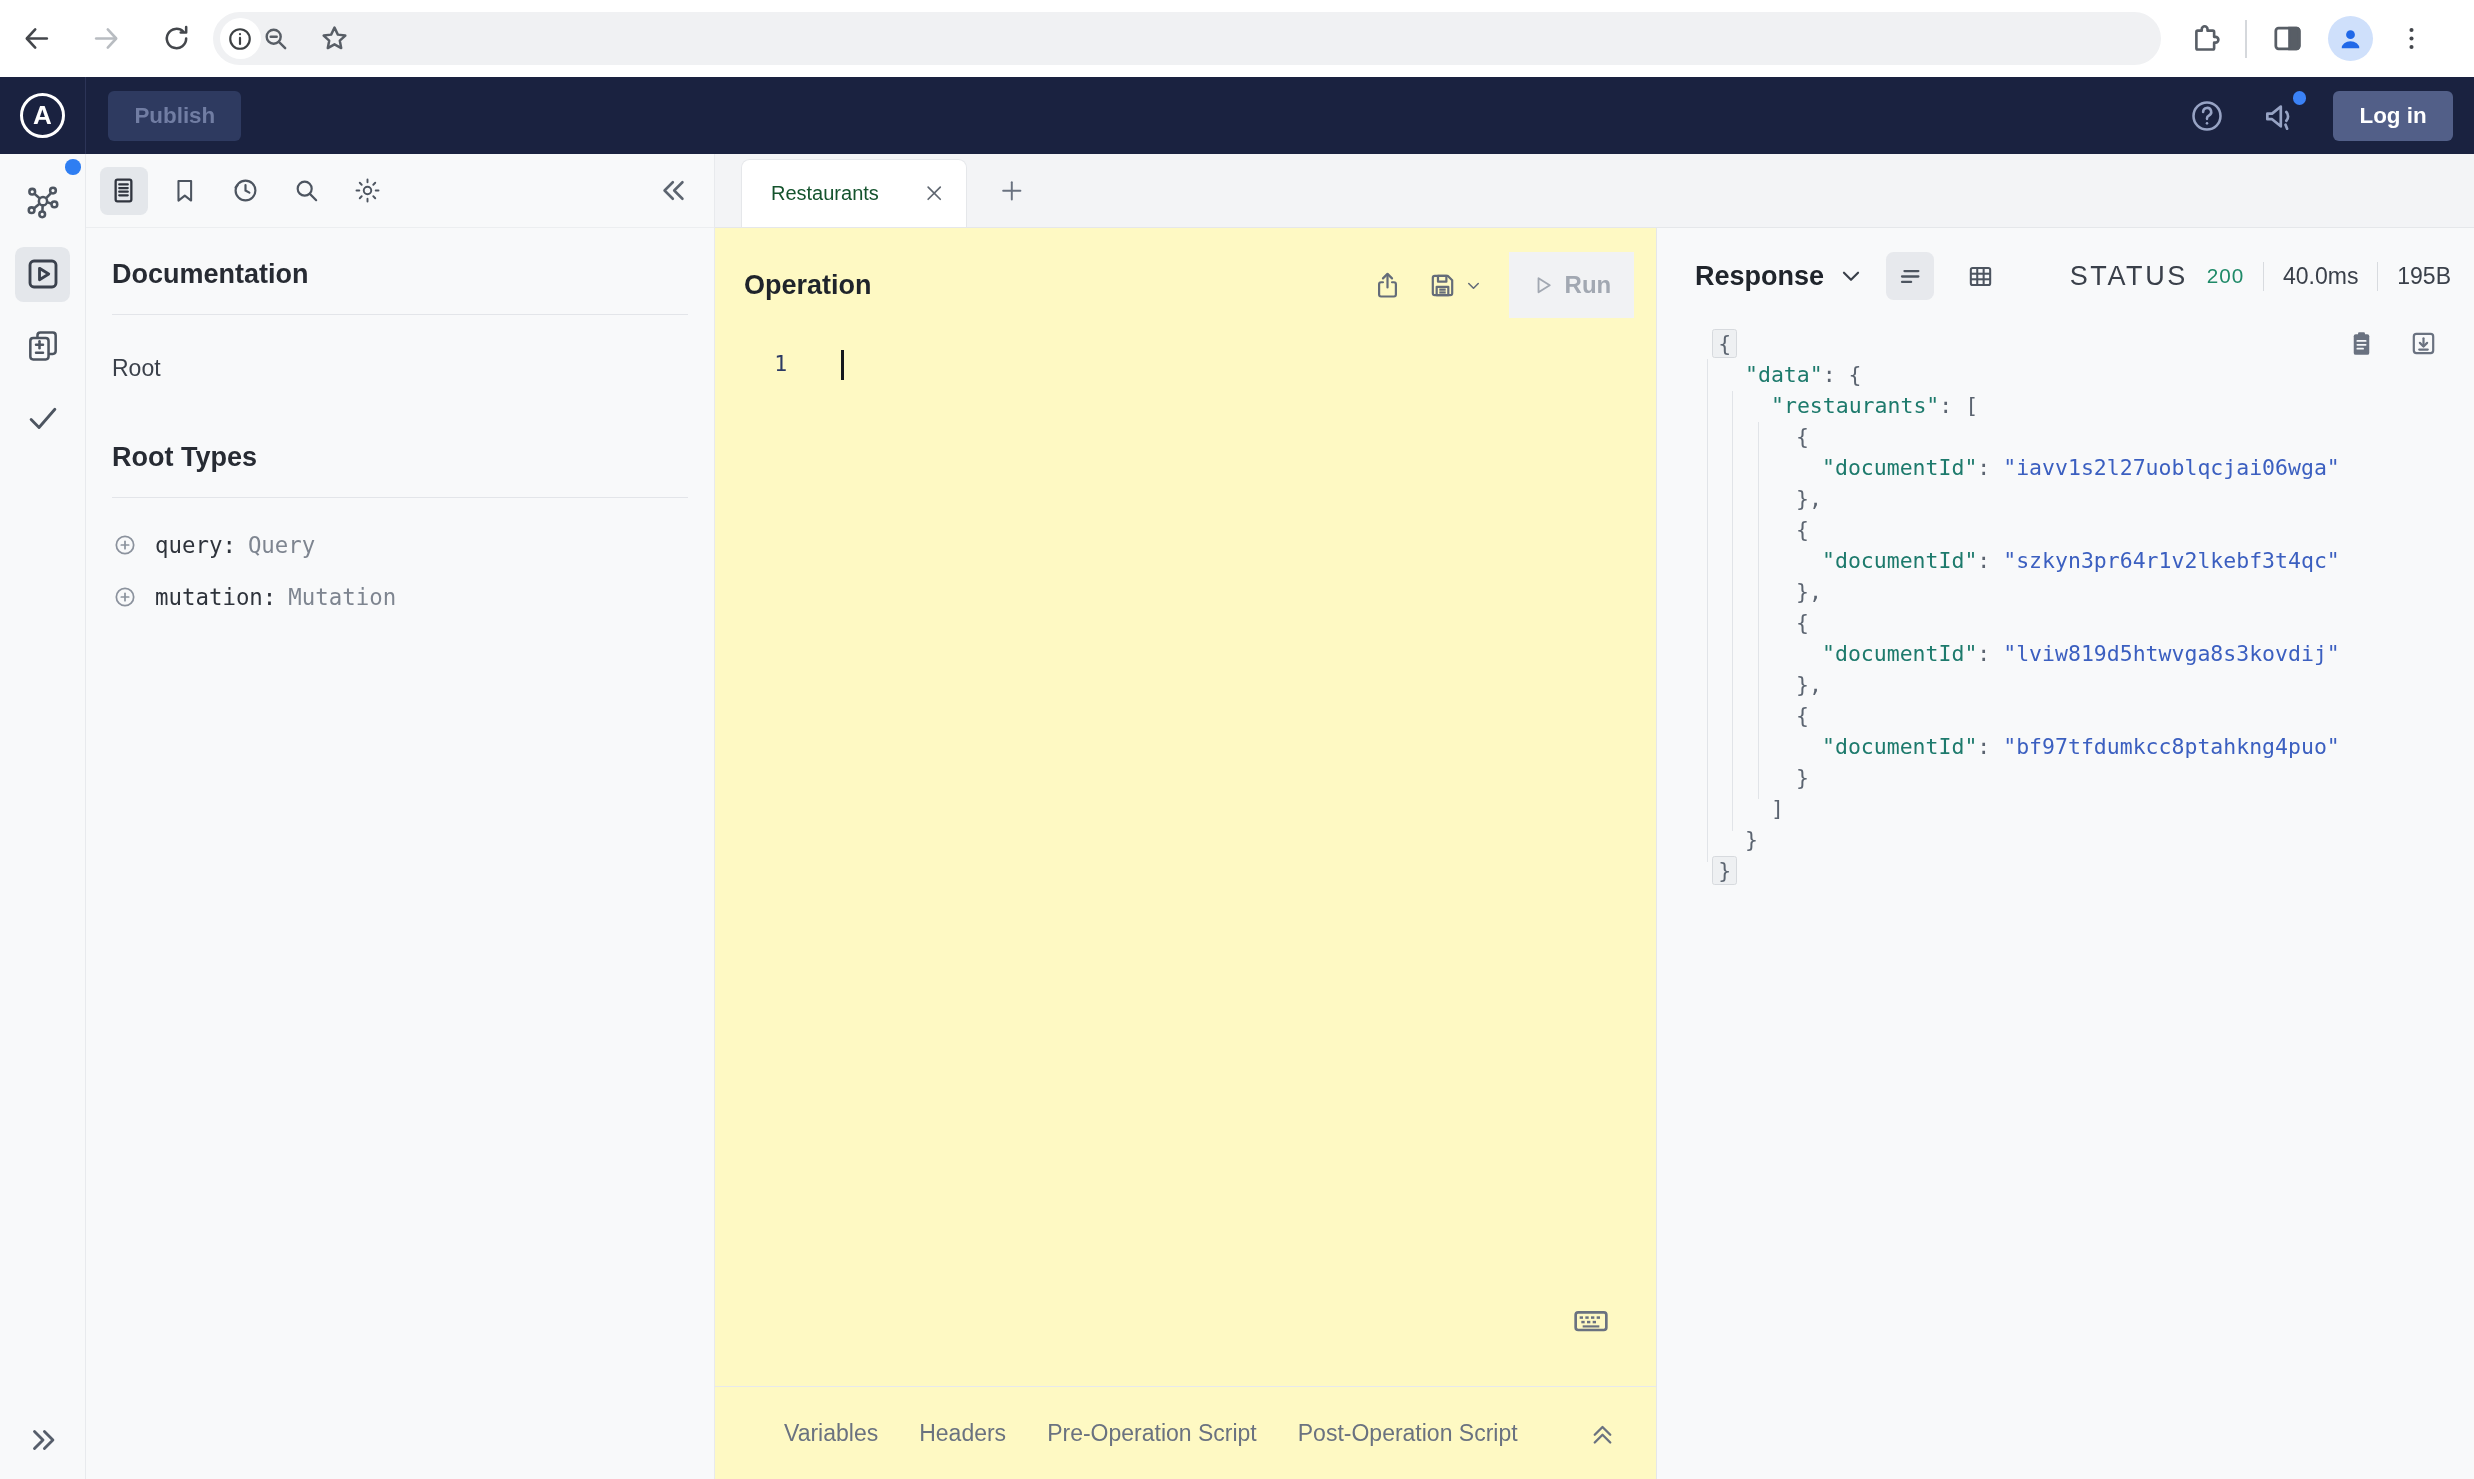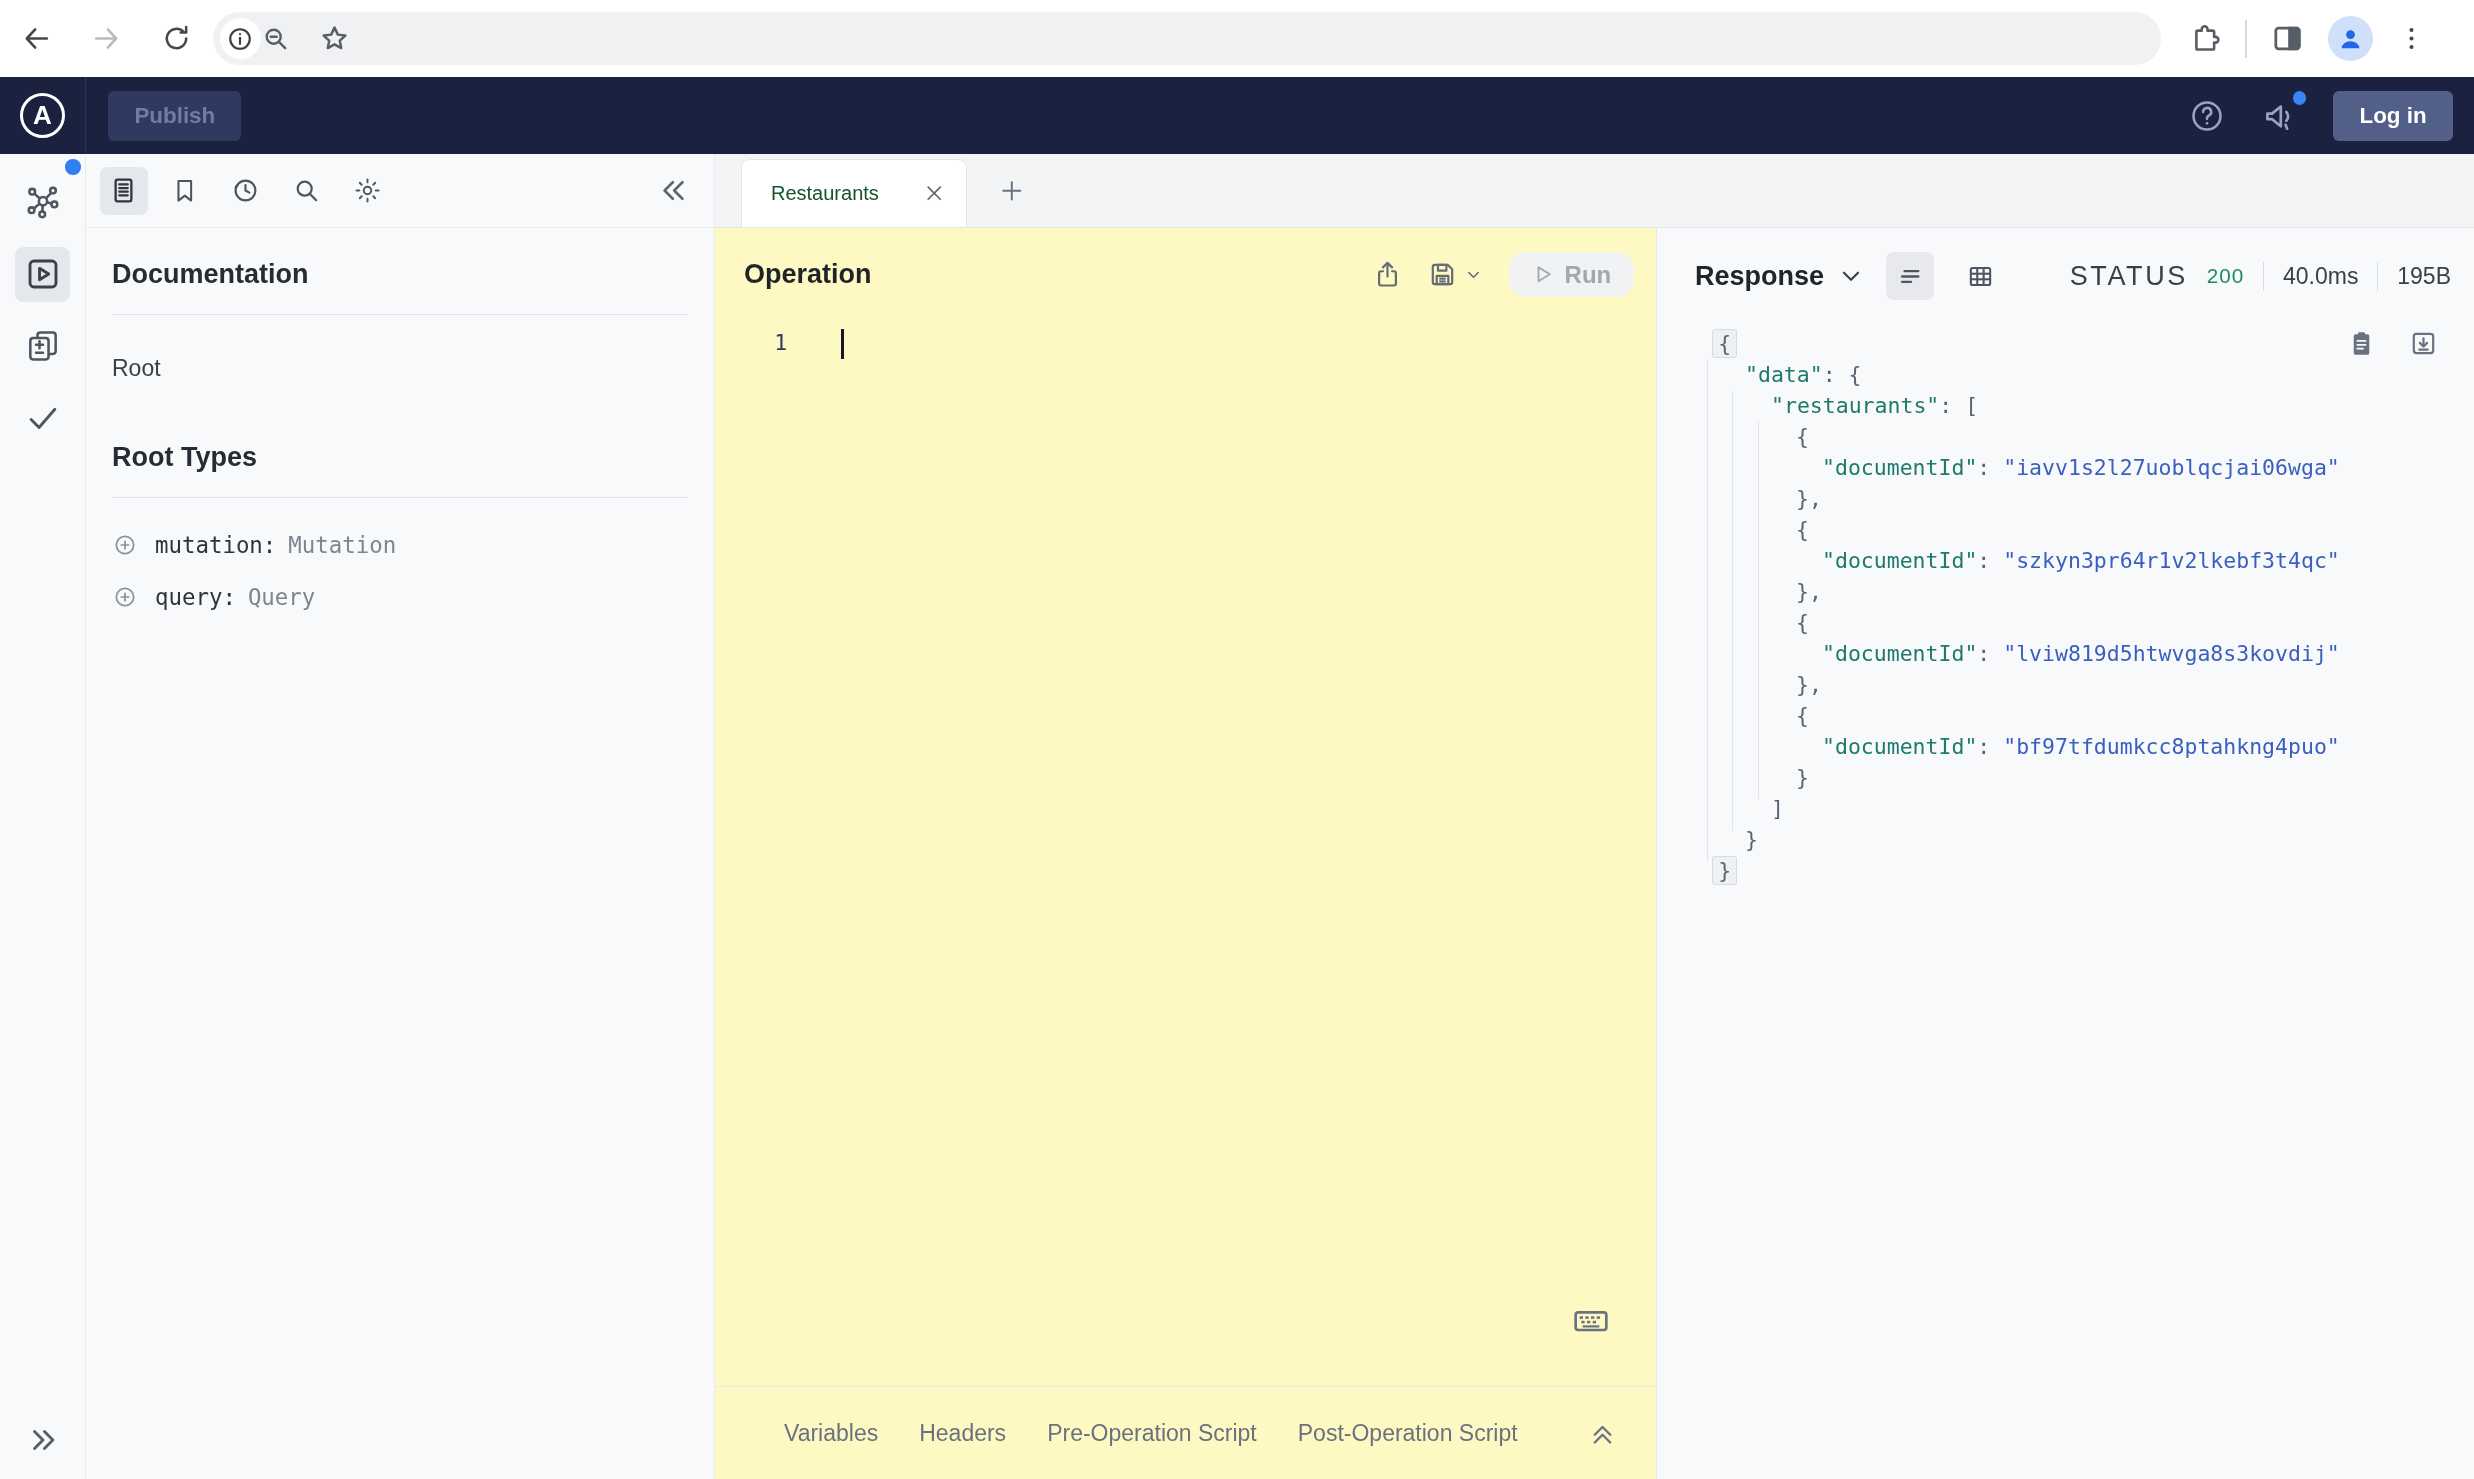--- a/index.html
+++ b/index.html
@@ -65,21 +65,21 @@
   .tab-close { color:#5f6670; margin-left:26px; display:flex; }
   .tab-plus { align-self:center; margin-left:31px; color:#6a7280; display:flex; }
 
   .content-row { flex:1; display:flex; min-height:0; }
   .op-panel { width:942px; flex:none; background:#fef9c3; border-right:0.9px solid #e5e7ea; display:flex; flex-direction:column; }
   .op-header { display:flex; align-items:center; padding:24px 22.4px 15.5px 29px; }
   .op-title { font-size:27px; font-weight:700; color:#1f242b; flex:1; }
   .op-actions { display:flex; align-items:center; color:#646c79; }
   .op-icon-btn { display:flex; align-items:center; margin-left:24px; }
   .save-chevron { margin-left:6.9px; display:flex; color:#646c79; }
-  .run-btn { margin-left:26px; height:45px; padding:0 22.4px; background:#f1f2f4; border-radius:17px; display:flex; align-items:center; gap:10.3px; font-size:24px; font-weight:600; color:#a2a8b2; }
+  .run-btn { margin-left:26px; height:66px; padding:0 22.4px; background:#f1f2f4; border-radius:0; display:flex; align-items:center; gap:10.3px; font-size:24px; font-weight:600; color:#a2a8b2; }
   .editor { flex:1; display:flex; position:relative; padding-top:13.8px; min-height:0; }
   .gutter { width:86px; padding-right:13.8px; text-align:right; font-family:"DejaVu Sans Mono", monospace; font-size:21.5px; line-height:34px; color:#2c3a64; flex:none; }
   .code-area { padding-left:40px; padding-top:2.6px; }
   .cursor { width:3.4px; height:30px; background:#15181d; animation:blink 1.1s steps(1) infinite; }
   @keyframes blink { 50% { opacity:0; } }
   .kbd-hint { position:absolute; right:45px; bottom:45px; color:#6a7280; display:flex; }
   .bottom-bar { height:93px; flex:none; border-top:0.9px solid #e7e9ec; display:flex; align-items:center; padding:0 38px 0 69px; gap:41px; }
   .btab { font-size:23px; color:#6a7280; white-space:nowrap; }
   .chev-up { margin-left:auto; color:#6a7280; display:flex; }
 
@@ -298,33 +298,33 @@
         <div class="doc-hr"></div>
         <div class="doc-fields">
             <div class="field-row">
               <span class="plus-circle">
                 <svg width="26" height="26" viewBox="0 0 24 24" fill="none" stroke="currentColor" stroke-width="1.6" stroke-linecap="round">
                   <circle cx="12" cy="12" r="8"></circle>
                   <line x1="12" y1="8.6" x2="12" y2="15.4"></line>
                   <line x1="8.6" y1="12" x2="15.4" y2="12"></line>
                 </svg>
               </span>
-              <span class="fname">mutation:</span>
-              <span class="ftype">Mutation</span>
+              <span class="fname">query:</span>
+              <span class="ftype">Query</span>
             </div>
             <div class="field-row">
               <span class="plus-circle">
                 <svg width="26" height="26" viewBox="0 0 24 24" fill="none" stroke="currentColor" stroke-width="1.6" stroke-linecap="round">
                   <circle cx="12" cy="12" r="8"></circle>
                   <line x1="12" y1="8.6" x2="12" y2="15.4"></line>
                   <line x1="8.6" y1="12" x2="15.4" y2="12"></line>
                 </svg>
               </span>
-              <span class="fname">query:</span>
-              <span class="ftype">Query</span>
+              <span class="fname">mutation:</span>
+              <span class="ftype">Mutation</span>
             </div>
           </div>
       </div>
     </div>
 
     <div class="main">
       <div class="tabstrip">
         <div class="tab">
           <span class="tab-label">Restaurants</span>
           <span class="tab-close">

